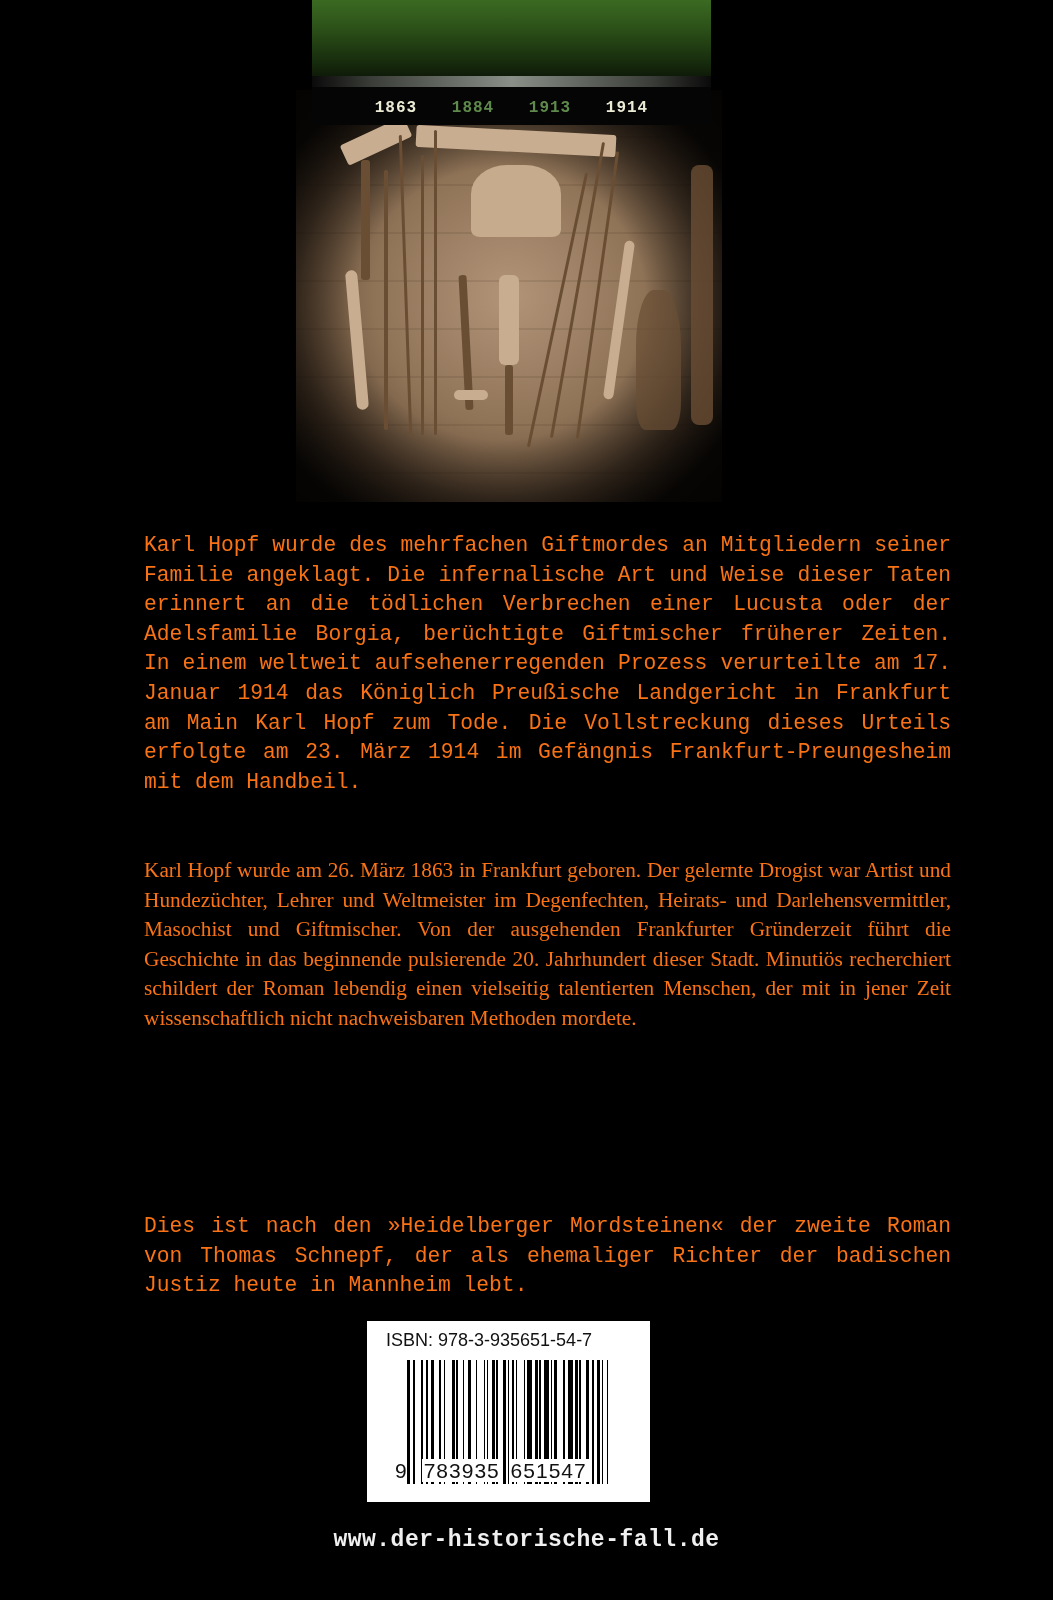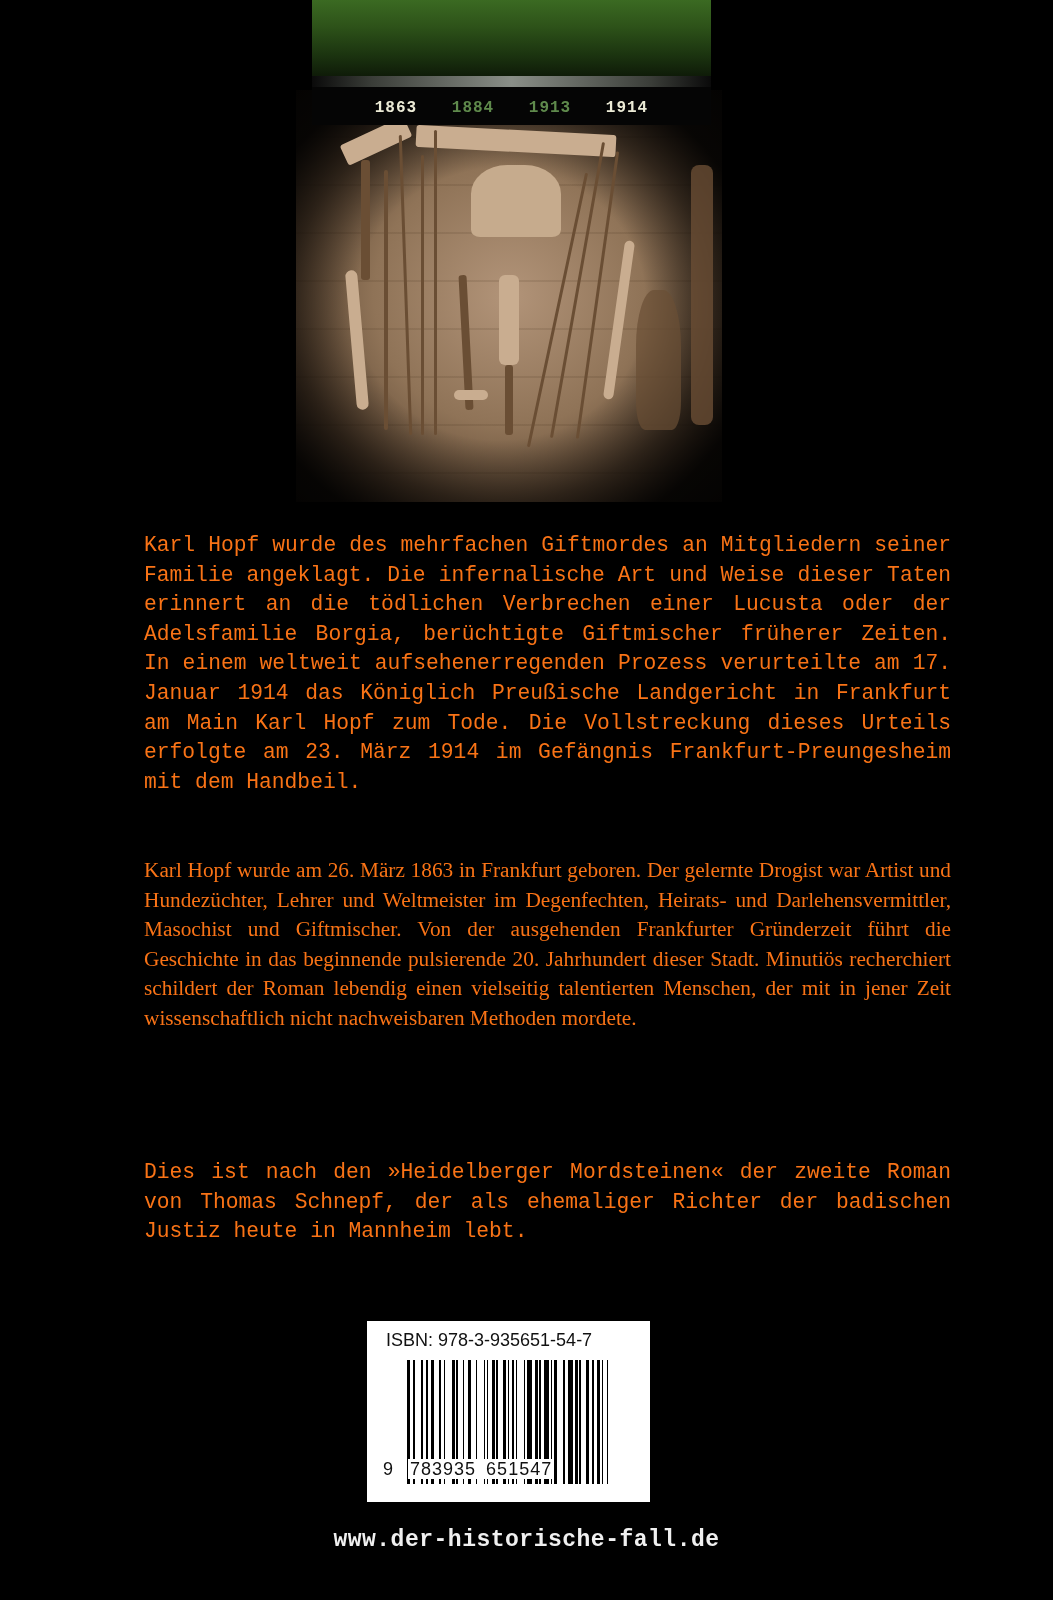--- a/index.html
+++ b/index.html
@@ -31,21 +31,21 @@
 
     .blurb { position: absolute; left: 108px; width: 807px; font-size: 21.3px; line-height: 29.6px;
       text-align: justify; color: #f97316; margin-left: 36px; }
     .blurb p { margin: 0; }
 
     .isbn-box { position: absolute; left: 367px; top: 1321px; width: 283px; height: 181px; background: #fff; color: #111;
       font-family: "Liberation Sans", "DejaVu Sans", sans-serif; }
     .isbn-label { position: absolute; left: 19px; top: 9px; font-size: 18px; }
     .bars { position: absolute; left: 40px; top: 39px; width: 205px; height: 124px; display: flex; align-items: stretch; }
     .bars i { display: block; height: 100%; }
-    .digits { position: absolute; left: 16px; top: 138px; font-size: 18px; letter-spacing: 1px; background: transparent; }
+    .digits { position: absolute; left: 28px; top: 138px; font-size: 21px; letter-spacing: 1px; background: transparent; }
     .digits .d-first { margin-right: 14px; }
     .digits .d-group { background: #fff; padding: 0 2px; }
 
     .website { position: absolute; left: 0; right: 0; top: 1527px; text-align: center; font-size: 23px;
       font-weight: bold; color: #f0f0f0; letter-spacing: 0.5px; }
   </style>
 </head>
 <body>
 
 <div class="series-header">
@@ -82,21 +82,21 @@
   <div class="obj" style="left:340px;top:200px;width:45px;height:140px;border-radius:40% 40% 20% 20%;opacity:0.7;"></div>
   <div class="obj" style="left:395px;top:75px;width:22px;height:260px;border-radius:8px;opacity:0.8;"></div>
 </div>
 
 <div class="blurb" style="top:531px;">
   <p>Karl Hopf wurde des mehrfachen Giftmordes an Mitglie­dern seiner Familie angeklagt. Die infernalische Art und Weise dieser Taten erinnert an die tödlichen Verbrechen einer Lucusta oder der Adelsfamilie Borgia, berüchtigte Giftmischer früherer Zeiten. In einem weltweit aufsehen­erregenden Prozess verurteilte am 17. Januar 1914 das Königlich Preußische Landgericht in Frankfurt am Main Karl Hopf zum Tode. Die Vollstreckung dieses Urteils er­folgte am 23. März 1914 im Gefängnis Frankfurt-Preunges­heim mit dem Handbeil.</p>
 </div>
 <div class="blurb" style="top:856px;font-family:Liberation Serif, serif;">
   <p>Karl Hopf wurde am 26. März 1863 in Frankfurt geboren. Der gelernte Drogist war Artist und Hundezüchter, Lehrer und Weltmeister im Degenfechten, Heirats- und Darlehens­vermittler, Masochist und Giftmischer. Von der ausge­henden Frankfurter Gründerzeit führt die Geschichte in das beginnende pulsierende 20. Jahrhundert dieser Stadt. Minutiös recherchiert schildert der Roman lebendig einen vielseitig talentierten Menschen, der mit in jener Zeit wissenschaftlich nicht nachweisbaren Methoden mordete.</p>
 </div>
-<div class="blurb" style="top:1158px;">
+<div class="blurb" style="top:1212px;">
   <p>Dies ist nach den »Heidelberger Mordsteinen« der zweite Roman von Thomas Schnepf, der als ehemaliger Richter der badischen Justiz heute in Mannheim lebt.</p>
 </div>
 
 <div class="isbn-box">
   <div class="isbn-label">ISBN: 978-3-935651-54-7</div>
   <div class="bars" id="bars">
       <i style="width: 3.2px; background: rgb(0, 0, 0);"></i>
       <i style="width: 3.2px; background: rgb(255, 255, 255);"></i>
       <i style="width: 1.6px; background: rgb(0, 0, 0);"></i>
       <i style="width: 6.41px; background: rgb(255, 255, 255);"></i>

